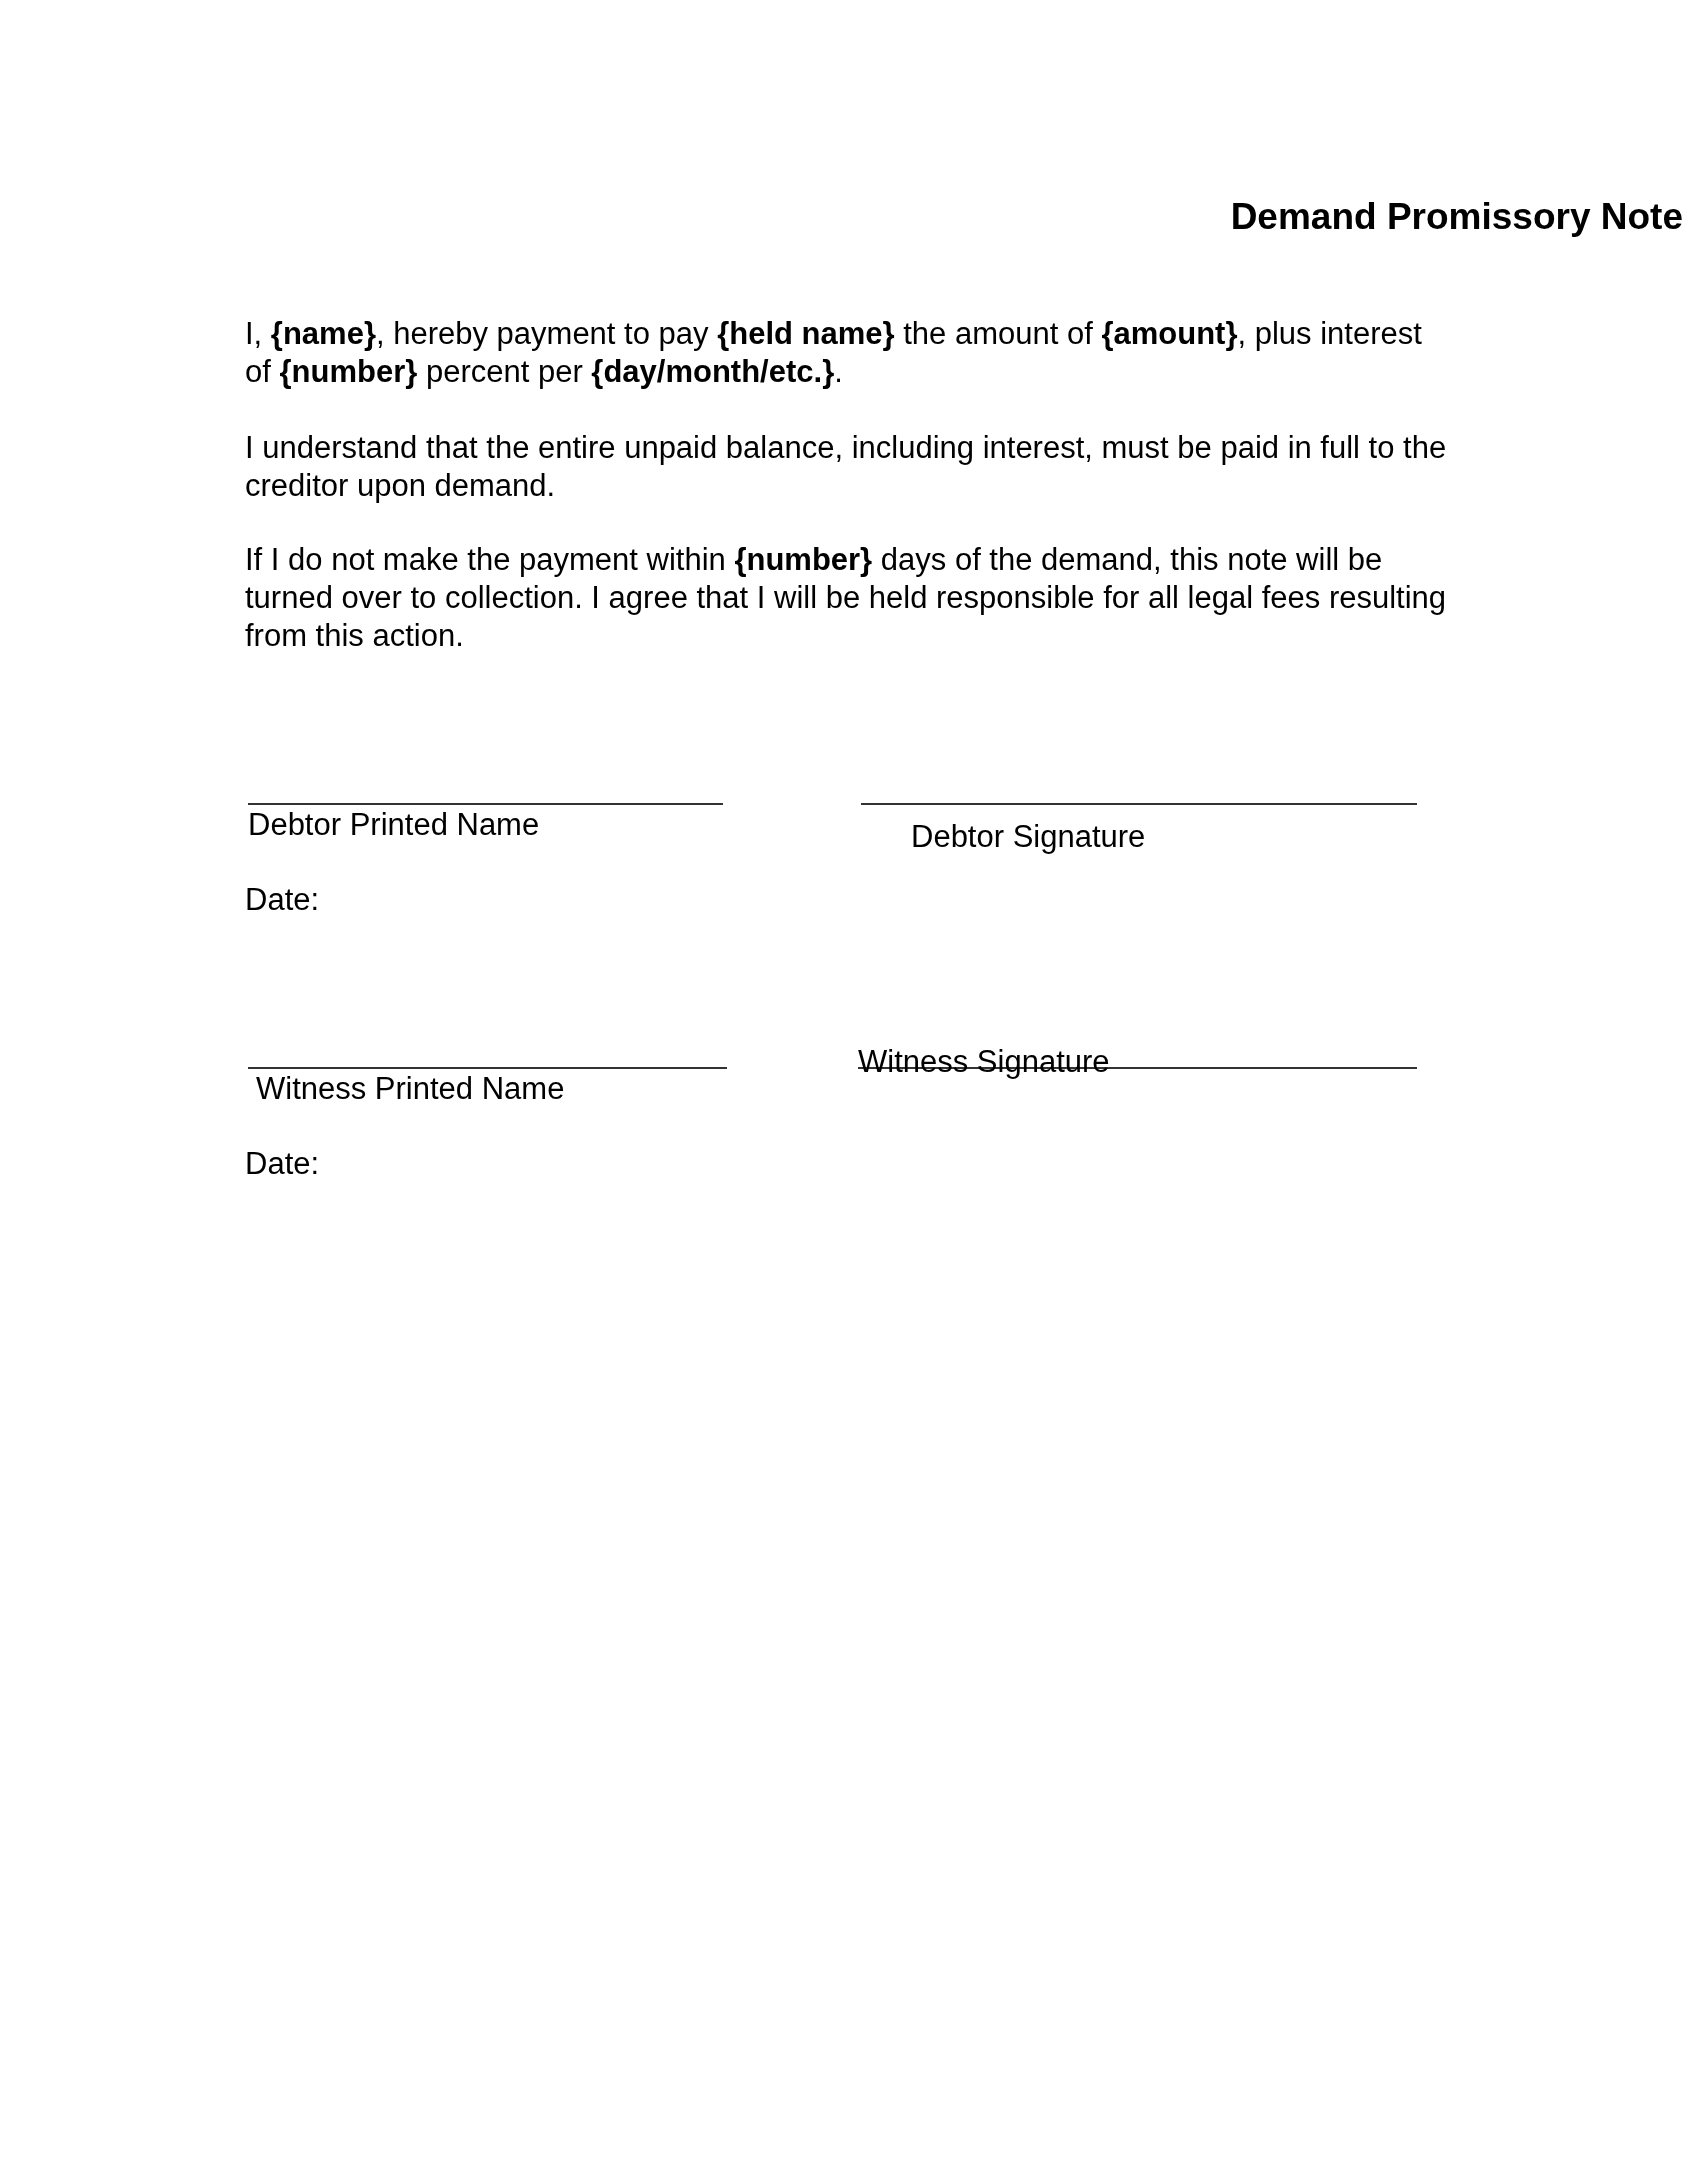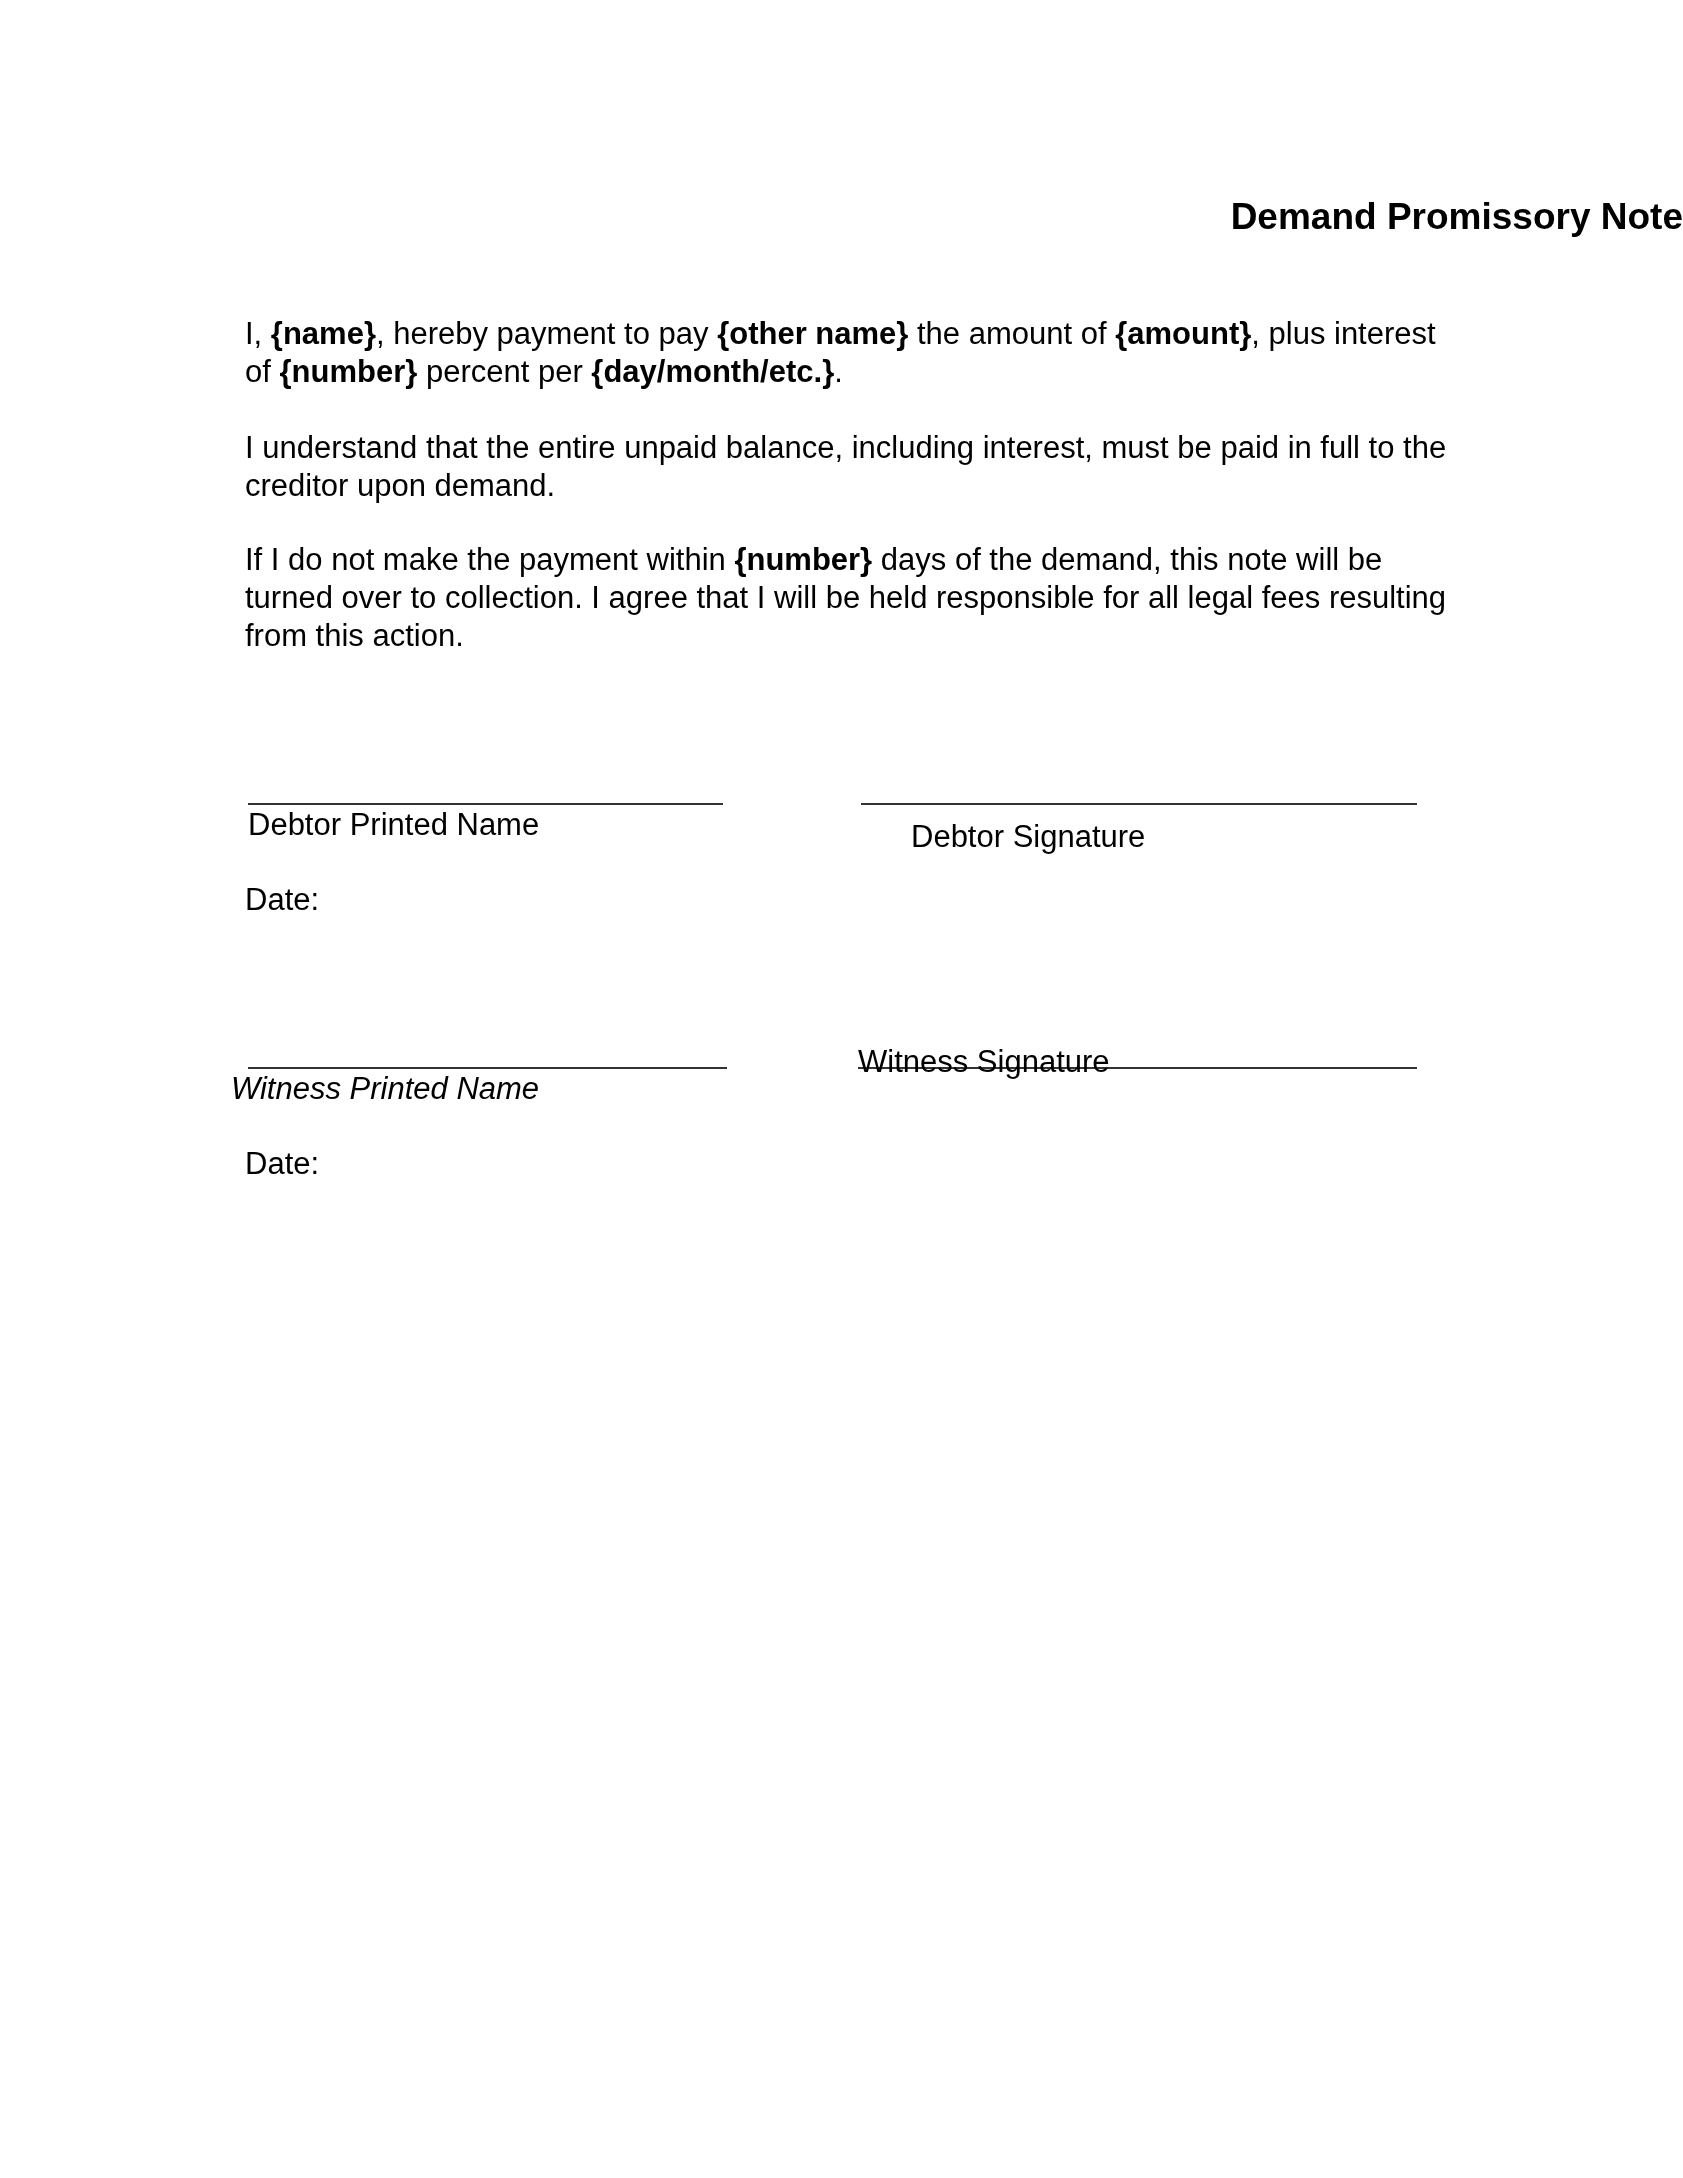--- a/index.html
+++ b/index.html
@@ -13,21 +13,21 @@
     .label { position: absolute; font-size: 31px; line-height: 36px; }
     .date { position: absolute; left: 245px; font-size: 31px; line-height: 36px; }
   </style>
 </head>
 <body>
 
 <div>
   <div class="title">Demand Promissory Note</div>
 
   <div class="para" style="top:315px;">
-    <span>I, </span><b>{name}</b><span>, hereby payment to pay </span><b>{other name}</b><span> the amount of </span><b>{amount}</b><span>, plus interest of </span><b>{number}</b><span> percent per </span><b>{day/month/etc.}</b><span>.</span>
+    <span>I, </span><b>{name}</b><span>, hereby payment to pay </span><b>{held name}</b><span> the amount of </span><b>{amount}</b><span>, plus interest of </span><b>{number}</b><span> percent per </span><b>{day/month/etc.}</b><span>.</span>
   </div>
 
   <div class="para" style="top:429px;">
     <span>I understand that the entire unpaid balance, including interest, must be paid in full to the creditor upon demand.</span>
   </div>
 
   <div class="para" style="top:541px;">
     <span>If I do not make the payment within </span><b>{number}</b><span> days of the demand, this note will be turned over to collection. I agree that I will be held responsible for all legal fees resulting from this action.</span>
   </div>
 
@@ -35,18 +35,18 @@
     <div class="line" style="top:803px; left:248px; width:475px;"></div>
     <div class="line" style="top:803px; left:861px; width:556px;"></div>
     <div class="label" style="top:807px; left:248px; width:475px;">Debtor Printed Name</div>
     <div class="label" style="top:807px; left:911px; width:556px;margin-top:12px;">Debtor Signature</div>
     <div class="date" style="top:882px;">Date:</div>
   </div>
 
   <div>
     <div class="line" style="top:1067px; left:248px; width:479px;"></div>
     <div class="line" style="top:1067px; left:858px; width:559px;"></div>
-    <div class="label" style="top:1071px; left:231px; width:479px;font-style:italic;">Witness Printed Name</div>
+    <div class="label" style="top:1071px; left:256px; width:479px;">Witness Printed Name</div>
     <div class="label" style="top:1044px; left:858px; width:559px;">Witness Signature</div>
     <div class="date" style="top:1146px;">Date:</div>
   </div>
 </div>
 
 
 </body></html>

